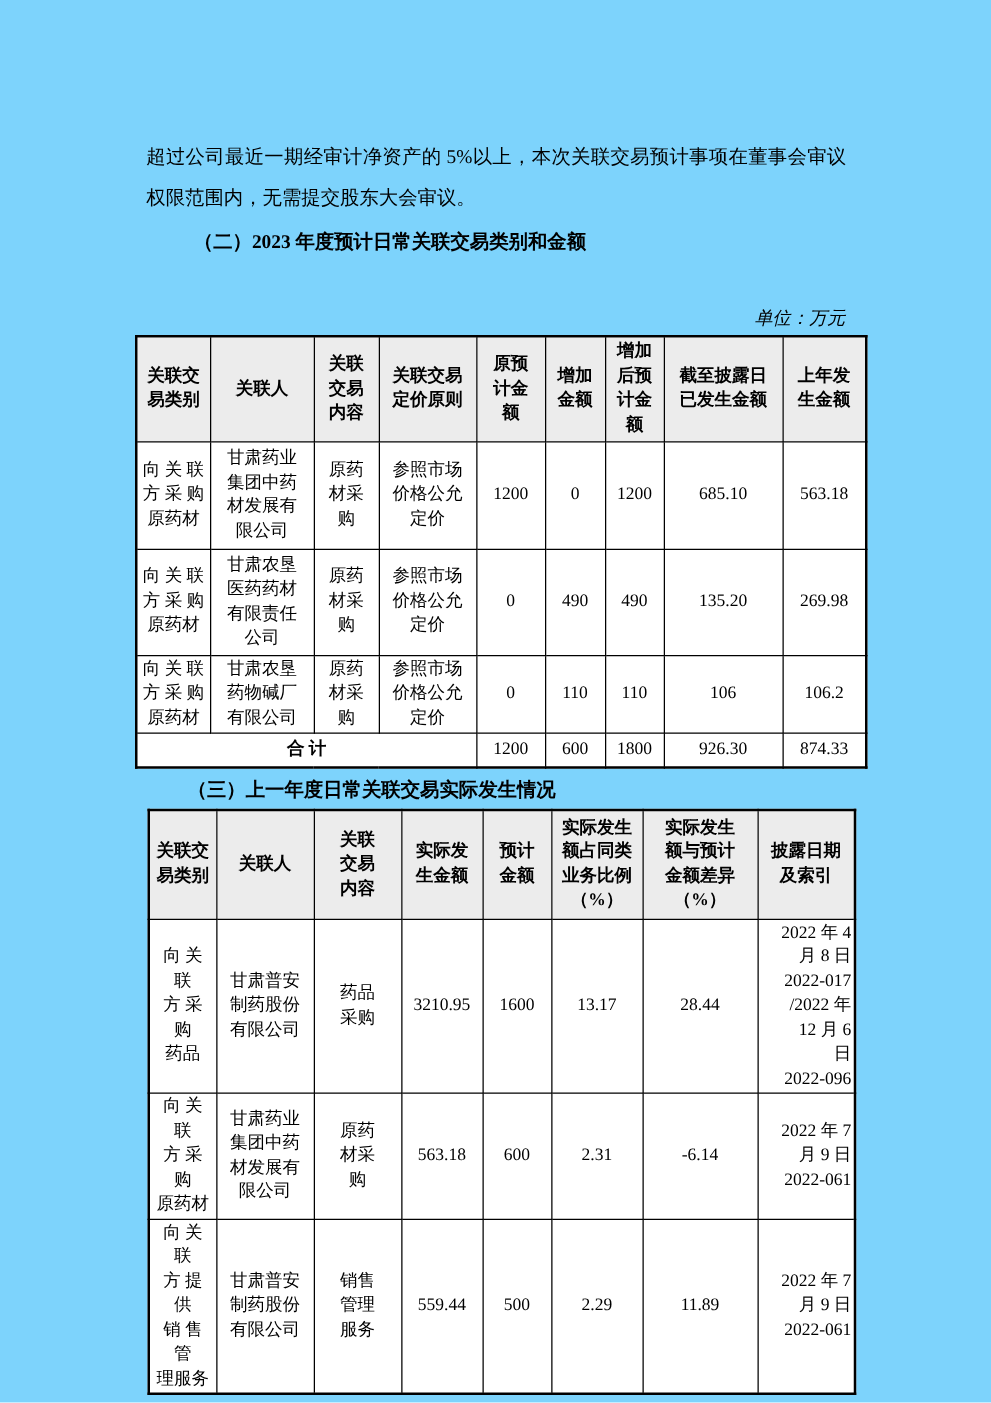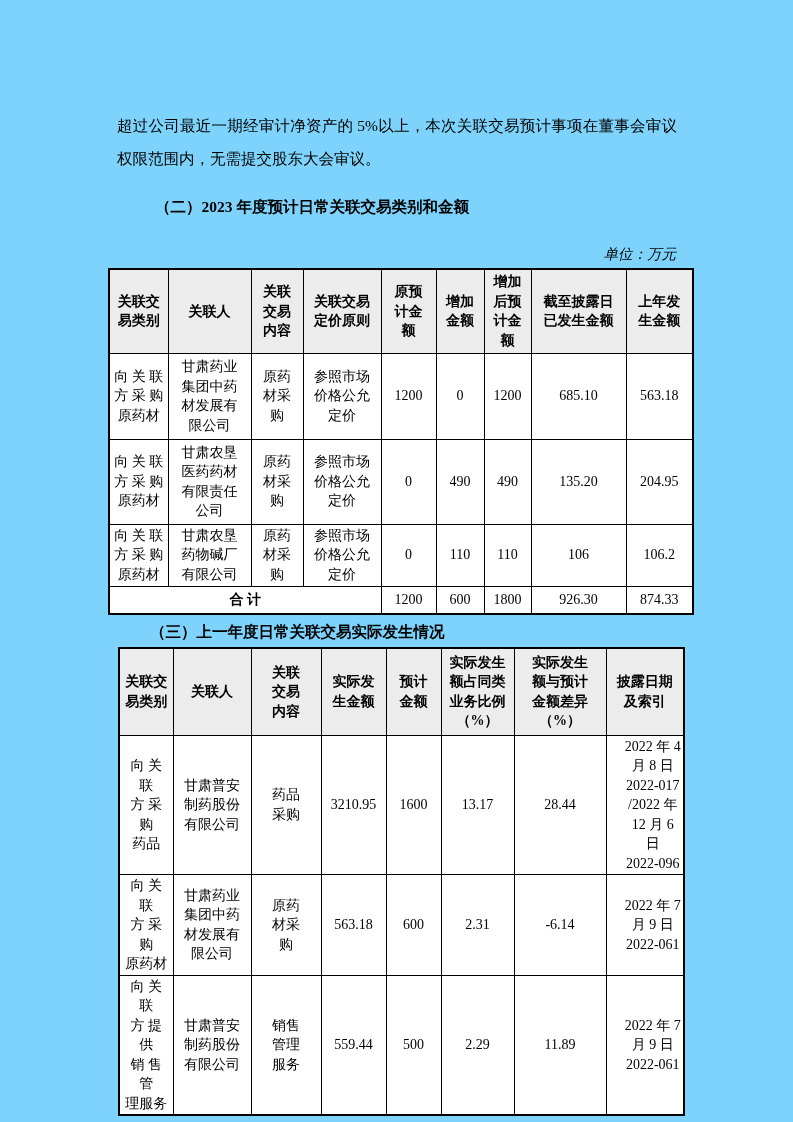--- a/index.html
+++ b/index.html
@@ -11,42 +11,42 @@
   }
   .page { position: relative; width: 793px; height: 1122px; background: #7dd3fc; overflow: hidden; }
 
   .para1 {
     position: absolute; left: 117px; top: 110px; width: 560px;
     font-size: 15.5px; line-height: 32.5px; text-align: justify;
   }
   .sec-heading {
     position: absolute; font-size: 15.5px; font-weight: bold; white-space: nowrap;
   }
-  .h2 { left: 155px; top: 197px; }
+  .h2 { left: 155px; top: 183px; }
   .h3 { left: 150px; top: 622px; }
   .intro { position: absolute; left: 152px; top: 217px; font-size: 15.5px; white-space: nowrap; }
   .unit { position: absolute; top: 245px; right: 117px; font-size: 14.5px; font-style: italic; }
 
   table {
     position: absolute; border-collapse: collapse; table-layout: fixed;
     border: 2px solid #000; background: #fff;
   }
   #table1 { left: 108px; top: 268px; width: 584px; }
   #table2 { left: 118px; top: 647px; width: 565px; }
 
   th, td {
     border: 1px solid #000;
     font-size: 14px; line-height: 19.5px;
     text-align: center; vertical-align: middle;
     white-space: pre-line; overflow: hidden;
     padding: 1px 2px;
   }
   th { background: #ececec; font-weight: bold; }
 
-  td.date-cell { text-align: center; padding-left: 18px; line-height: 19.5px; }
+  td.date-cell { text-align: right; padding-left: 18px; line-height: 19.5px; }
   td.total-label { font-weight: bold; }
 
   tr.rh84 { height: 84px; } tr.rh86 { height: 86px; } tr.rh85 { height: 85px; }
   tr.rh62 { height: 62px; } tr.rh28 { height: 28px; font-family: Liberation Serif, serif; }
   tr.rh87 { height: 87px; } tr.rh122 { height: 122px; }
   tr.rh90 { height: 90px; } tr.rh93 { height: 93px; }
 </style>
 </head>
 <body>
 
@@ -126,21 +126,21 @@
       <td>原药
 材采
 购</td>
       <td>参照市场
 价格公允
 定价</td>
       <td>0</td>
       <td>490</td>
       <td>490</td>
       <td>135.20</td>
-      <td>204.95</td>
+      <td>269.98</td>
     </tr>
     <tr class="rh62">
       <td>向 关 联
 方 采 购
 原药材</td>
       <td>甘肃农垦
 药物碱厂
 有限公司</td>
       <td>原药
 材采

